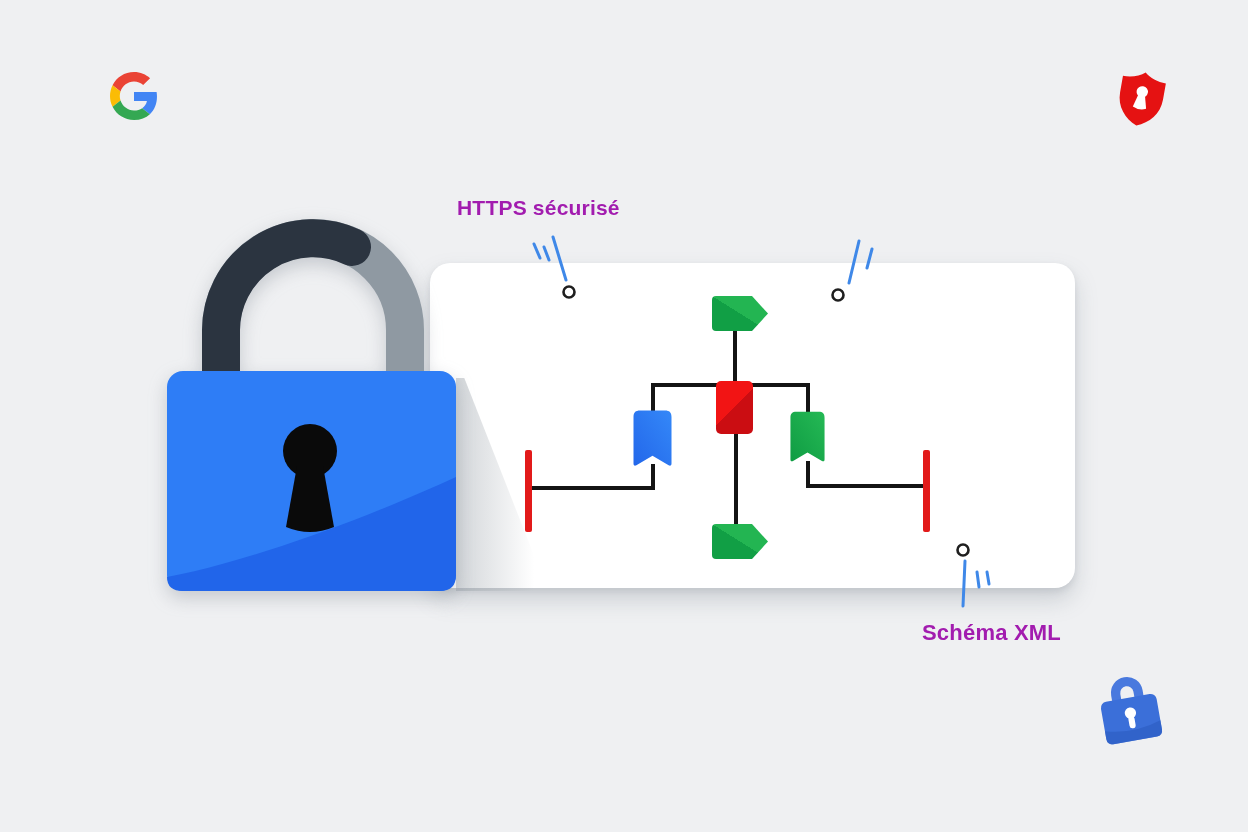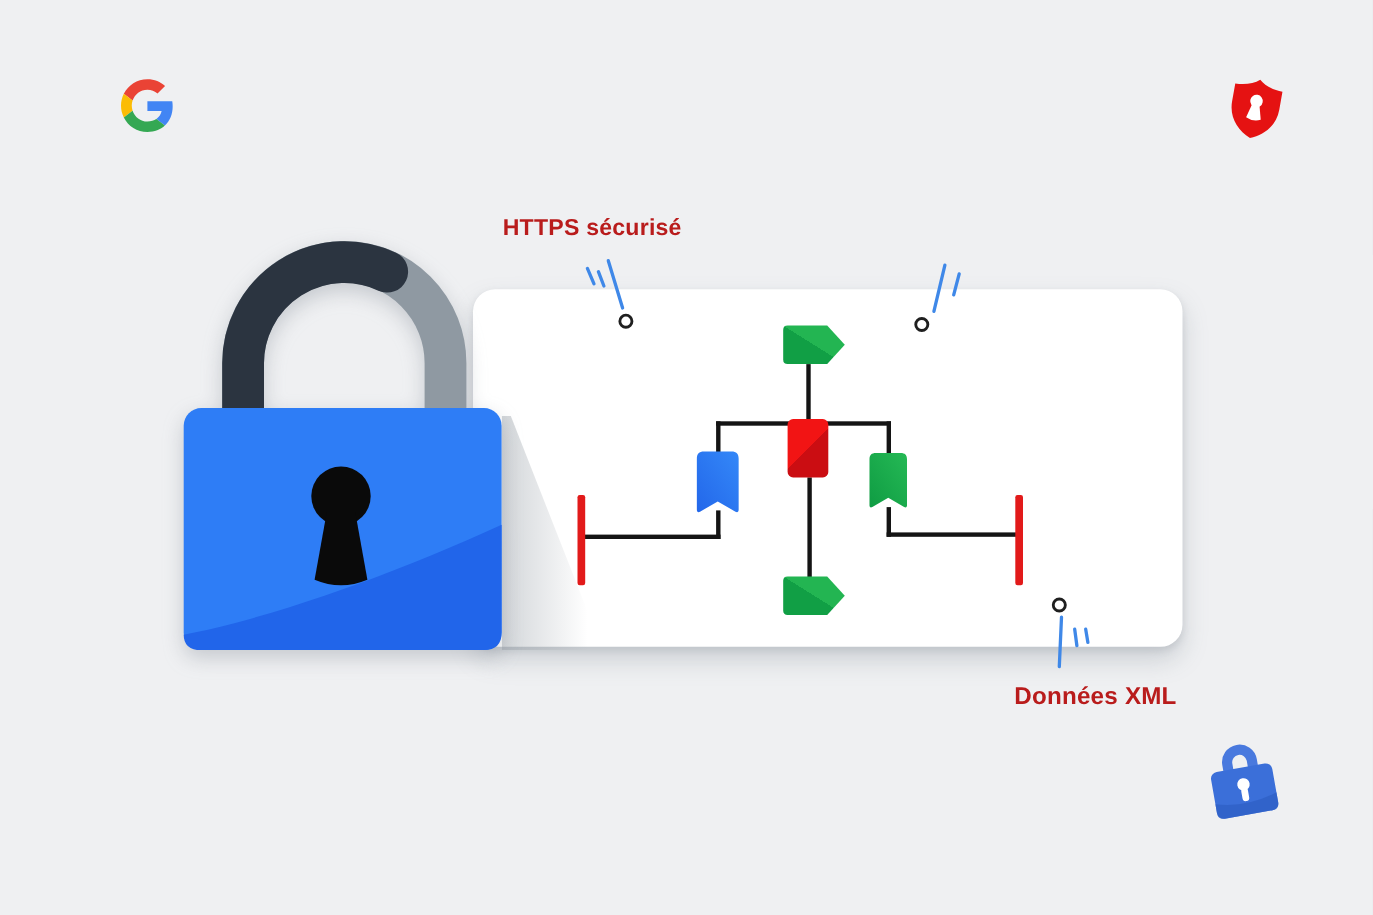--- a/index.html
+++ b/index.html
@@ -28,21 +28,21 @@
   }
   
   .line{background:#141414;}
   .redbar{background:#e21a1a;border-radius:2px;width:7px;height:82px;}
   .redsquare{
     left:716px;top:381px;width:37px;height:53px;border-radius:5px;
     background:linear-gradient(135deg,#f21414 50%,#cb0d12 50%);
   }
   
   .label{
-    color:#b91c1c;font-weight:700;letter-spacing:.2px;white-space:nowrap;
+    color:#a21caf;font-weight:700;letter-spacing:.2px;white-space:nowrap;
   }
   .lbl-https{left:457px;top:196px;font-size:21px;}
   .lbl-struct{left:740px;top:201px;font-size:21px;}
   .lbl-xml{left:922px;top:620px;font-size:22px;}
   svg{display:block;overflow:visible;}
   .padlock-svg{filter:drop-shadow(0 7px 9px rgba(120,130,140,.35));}
   .rot10{transform:rotate(10deg);}
   .rotm10{transform:rotate(-10deg);}
 </style>
 </head>
@@ -151,21 +151,21 @@
   <svg class="abs" style="left:845px;top:237px;" width="32" height="50" viewBox="0 0 32 50">
     <g stroke="#3f88e8" stroke-width="3" stroke-linecap="round">
       <line x1="14" y1="4" x2="4" y2="46"></line>
       <line x1="27" y1="12" x2="22" y2="31"></line>
     </g>
   </svg>
   <svg class="abs" style="left:829px;top:286px;" width="18" height="18" viewBox="0 0 18 18">
     <circle cx="9" cy="9" r="5.5" fill="none" stroke="#1f1f1f" stroke-width="2.6"></circle>
   </svg>
 
-  <div class="abs label lbl-xml">Données XML</div>
+  <div class="abs label lbl-xml">Schéma XML</div>
   <svg class="abs" style="left:954px;top:541px;" width="18" height="18" viewBox="0 0 18 18">
     <circle cx="9" cy="9" r="5.5" fill="none" stroke="#1f1f1f" stroke-width="2.6"></circle>
   </svg>
   <svg class="abs" style="left:955px;top:556px;" width="40" height="54" viewBox="0 0 40 54">
     <g stroke="#3f88e8" stroke-width="3" stroke-linecap="round">
       <line x1="10" y1="5" x2="8" y2="50"></line>
       <line x1="22" y1="16" x2="24" y2="31"></line>
       <line x1="32" y1="16" x2="34" y2="28"></line>
     </g>
   </svg>

